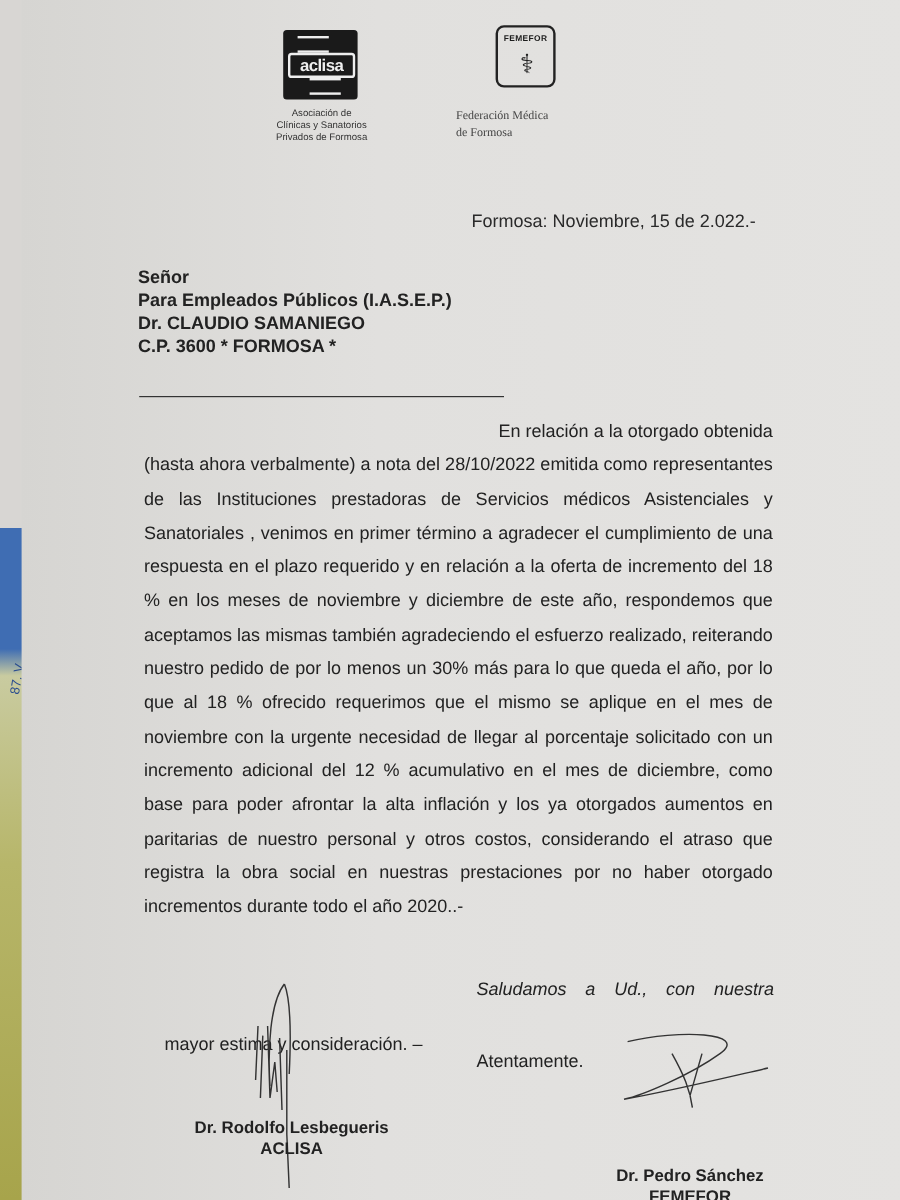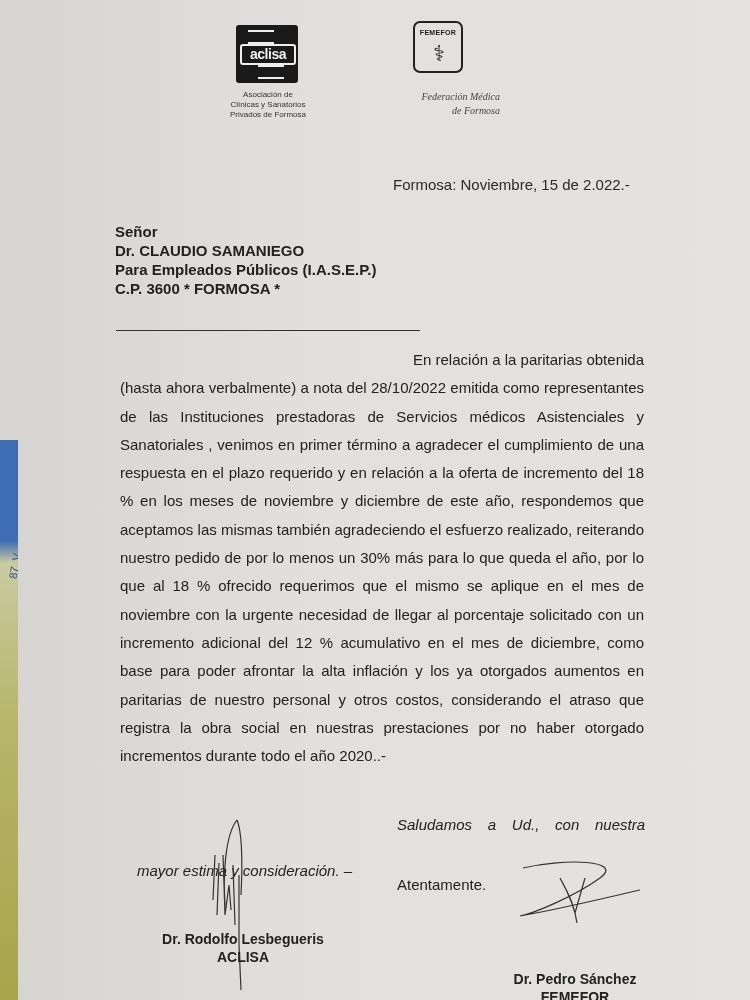--- a/index.html
+++ b/index.html
@@ -47,22 +47,22 @@
   }
   .logo-femefor .fem-word {
     position:absolute; left:0; top:6px; width:100%; text-align:center;
     font-size:7px; font-weight:bold; letter-spacing:0.3px;
   }
   .logo-femefor .caduceus {
     position:absolute; left:9px; top:16px; width:30px; height:30px;
     font-size:22px; line-height:30px; text-align:center;
   }
   .femefor-caption {
-    position:absolute; left:380px; top:90px; width:120px; text-align:right;
-    font-family:"Liberation Serif", serif; font-style:italic;
+    position:absolute; left:380px; top:90px; width:120px; text-align:left;
+    font-family:"Liberation Serif", serif; 
     font-size:10px; line-height:14px; color:#444;
   }
   .date-line {
     position:absolute; left:380px; top:176px; font-size:15px; color:#2a2a2a;margin-left:13px;
   }
   .recipient {
     position:absolute; left:115px; top:222px; font-size:15px; font-weight:bold;
     line-height:19px; color:#222;
   }
   .divider {
@@ -70,21 +70,21 @@
   }
   .body-text {
     position:absolute; left:120px; top:346px; width:524px;
     font-size:15px; line-height:28.3px; text-align:justify; color:#222;
   }
   .body-text .first-line { display:block; text-align:right; }
   .closing {
     position:absolute; left:137px; top:816px; width:510px; font-size:15px; color:#222;
   }
   .closing .salute { position:absolute; left:260px; top:0; width:248px; text-align:justify; text-align-last:justify;font-style:italic; }
-  .closing .salute2 { position:absolute; left:0; top:46px;font-style:italic; }
+  .closing .salute2 { position:absolute; left:0; top:46px; }
   .closing .atent { position:absolute; left:260px; top:60px; }
   .sig {
     position:absolute; font-size:14px; font-weight:bold; text-align:center; line-height:18px; color:#222;
   }
   .sig-left { left:148px; top:930px; width:190px; }
   .sig-right { left:505px; top:922px; width:140px;margin-top:48px; }
   svg.scribble { position:absolute; pointer-events:none; }
 </style>
 </head>
 <body>
@@ -112,28 +112,28 @@
 </div>
 <div class="femefor-caption">
   <div>Federación Médica</div>
   <div>de Formosa</div>
 </div>
 
 <div class="date-line">Formosa: Noviembre, 15 de 2.022.-</div>
 
 <div class="recipient">
   <div>Señor</div>
+  <div>Para Empleados Públicos (I.A.S.E.P.)</div>
   <div>Dr. CLAUDIO SAMANIEGO</div>
-  <div>Para Empleados Públicos (I.A.S.E.P.)</div>
   <div>C.P. 3600 * FORMOSA *</div>
 </div>
 <div class="divider"></div>
 
 <div class="body-text">
-  <span class="first-line">En relación a la paritarias obtenida</span>
+  <span class="first-line">En relación a la otorgado obtenida</span>
   <span>(hasta  ahora verbalmente) a nota del 28/10/2022 emitida  como representantes de las Instituciones prestadoras de Servicios médicos Asistenciales y Sanatoriales , venimos en primer término a agradecer el cumplimiento de una respuesta en el plazo requerido y en relación a la oferta de incremento del 18 %  en los meses de noviembre y diciembre de este año, respondemos que aceptamos las mismas también agradeciendo el esfuerzo realizado, reiterando nuestro pedido de por lo menos un 30% más para lo que queda el año,  por lo que al 18 % ofrecido requerimos que el mismo se aplique en el mes de noviembre con la urgente necesidad de llegar al porcentaje solicitado con un incremento adicional del 12 % acumulativo en el mes de diciembre,  como base para poder afrontar la alta inflación y los ya otorgados aumentos en paritarias de nuestro personal y otros costos, considerando el atraso que registra la obra social en nuestras prestaciones por no haber otorgado incrementos durante todo el año 2020..-</span>
 </div>
 
 <div class="closing">
   <div class="salute">Saludamos a Ud., con nuestra</div>
   <div class="salute2">mayor estima y consideración. –</div>
   <div class="atent">Atentamente.</div>
 </div>
 
 <svg class="scribble" style="left:195px;top:815px;" width="80" height="180" viewBox="0 0 80 180">

